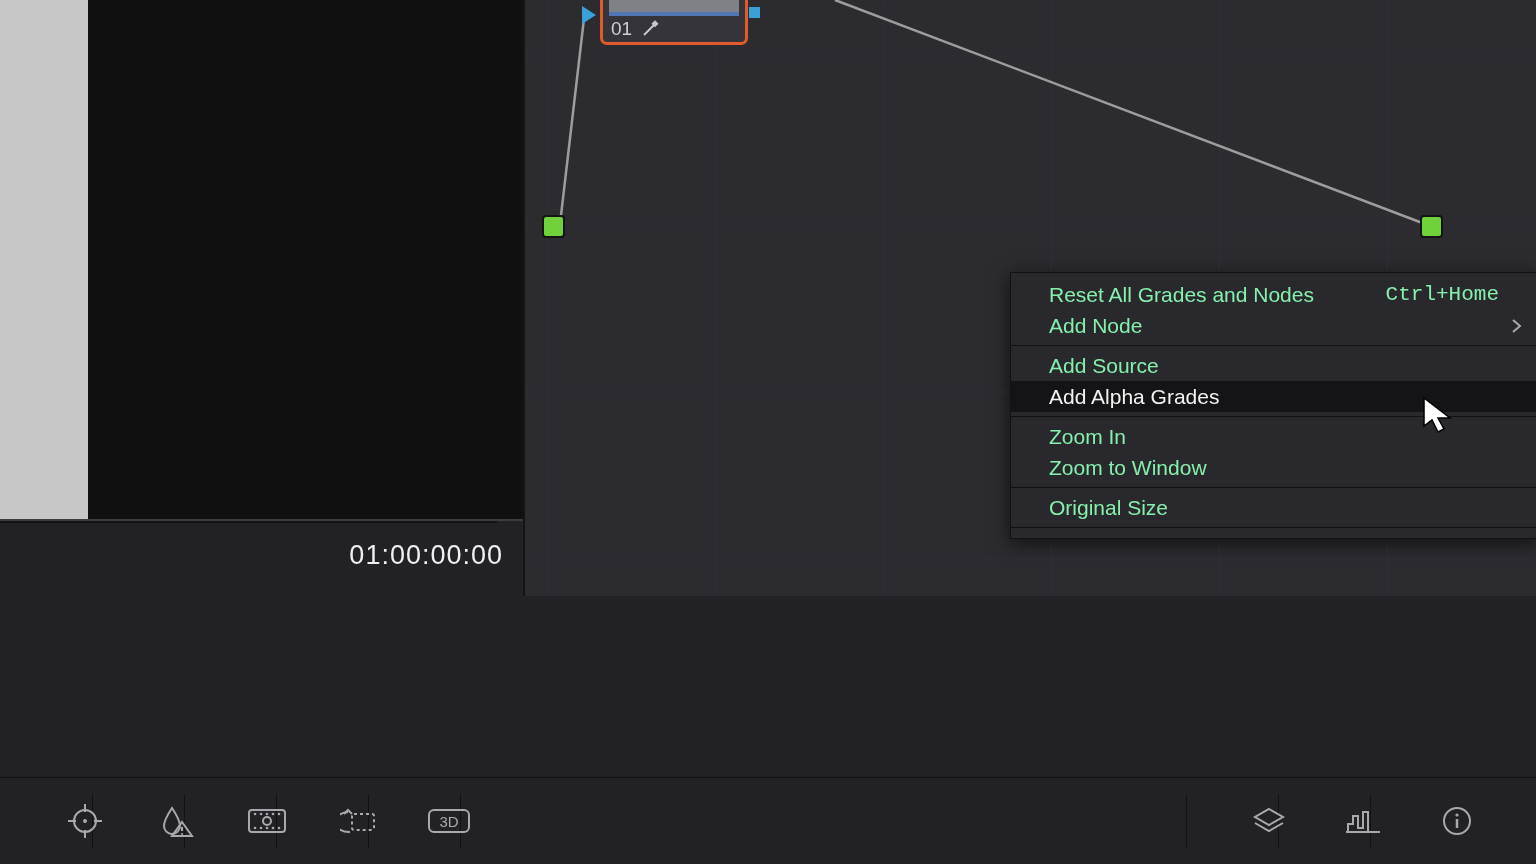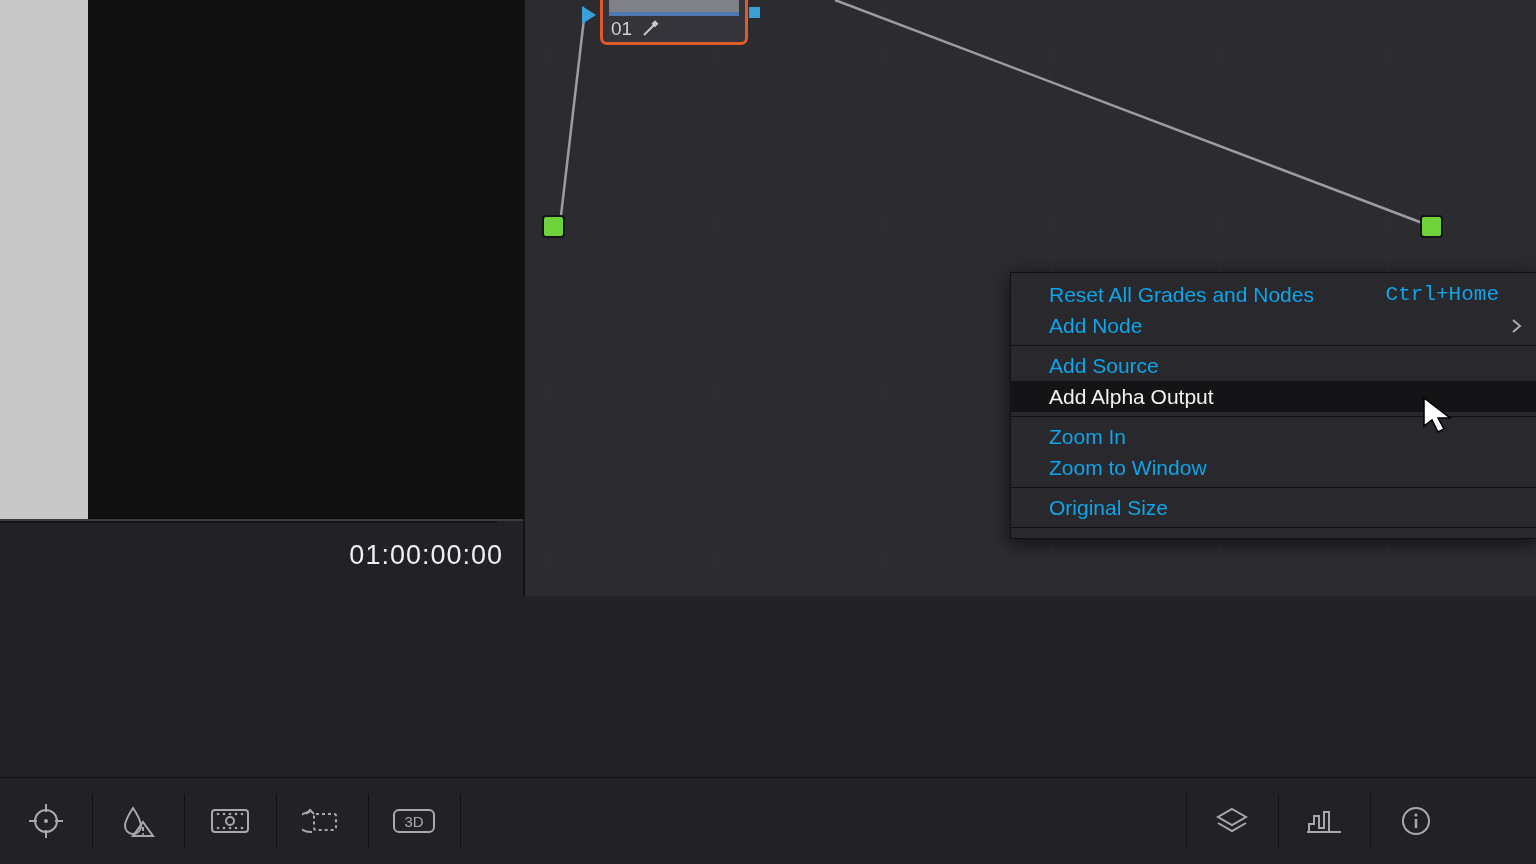--- a/index.html
+++ b/index.html
@@ -17,25 +17,25 @@
   .node-label{position:absolute;left:8px;bottom:2px;font-size:19px;color:#d0d0d2;}
   .node-pick{position:absolute;left:38px;bottom:4px;}
   .node-tri{position:absolute;left:582px;top:6px;width:0;height:0;border-top:9px solid transparent;border-bottom:9px solid transparent;border-left:14px solid #3aa0d8;}
   .node-sq{position:absolute;left:749px;top:7px;width:11px;height:11px;background:#3aa0d8;}
 
   .io-dot{position:absolute;width:19px;height:19px;border:2px solid #141416;border-radius:4px;background:#6fd23a;}
   .timecode{position:absolute;left:0;top:540px;width:523px;text-align:right;font-size:27px;letter-spacing:1px;color:#f0f0f0;padding-right:20px;box-sizing:border-box;}
 
   .toolbar{position:absolute;left:0;bottom:0;right:0;height:86px;background:#212126;border-top:1px solid #121214;}
   .tb-sep{position:absolute;top:16px;width:1px;height:54px;background:#121214;}
-  .tb-btn{position:absolute;top:0;height:86px;display:flex;align-items:center;justify-content:center;}
+  .tb-btn{position:absolute;top:0;height:86px;display:flex;align-items:center;justify-content:flex-end;margin-left:12px;}
   .tb-ico{fill:none;stroke:#a9a9ad;stroke-width:2;}
 
   .menu{position:absolute;left:1010px;top:272px;width:526px;background:#28282d;border:1px solid #121214;box-shadow:0 4px 18px rgba(0,0,0,.6);}
-  .menu-row{height:31px;padding:0 38px;font-size:21px;color:#0ea5e9;display:flex;align-items:center;white-space:nowrap;}
+  .menu-row{height:31px;padding:0 38px;font-size:21px;color:#86efac;display:flex;align-items:center;white-space:nowrap;}
   .menu-row.hl{background:#141416;color:#f2f2f2;}
   .menu-row .sc{margin-left:auto;font-family:Liberation Mono, monospace;}
   .menu-row .chev{position:absolute;right:14px;}
   .menu-sep{height:1px;background:#121214;margin:4px 0;}
   .menu-pad-top{height:6px;}
 
   .cursor{position:absolute;left:1422px;top:396px;pointer-events:none;}
 </style>
 </head>
 <body>
@@ -173,21 +173,21 @@
     <span>Add Node</span>
     <svg class="chev" width="12" height="18">
         <polyline points="2,3 9,9 2,15" fill="none" stroke="#a9a9ad" stroke-width="2"></polyline>
       </svg>
   </div>
   <div class="menu-sep"></div>
   <div class="menu-row">
     <span>Add Source</span>
   </div>
   <div class="menu-row hl">
-    <span>Add Alpha Output</span>
+    <span>Add Alpha Grades</span>
   </div>
   <div class="menu-sep"></div>
   <div class="menu-row">
     <span>Zoom In</span>
   </div>
   <div class="menu-row">
     <span>Zoom to Window</span>
   </div>
   <div class="menu-sep"></div>
   <div class="menu-row">

